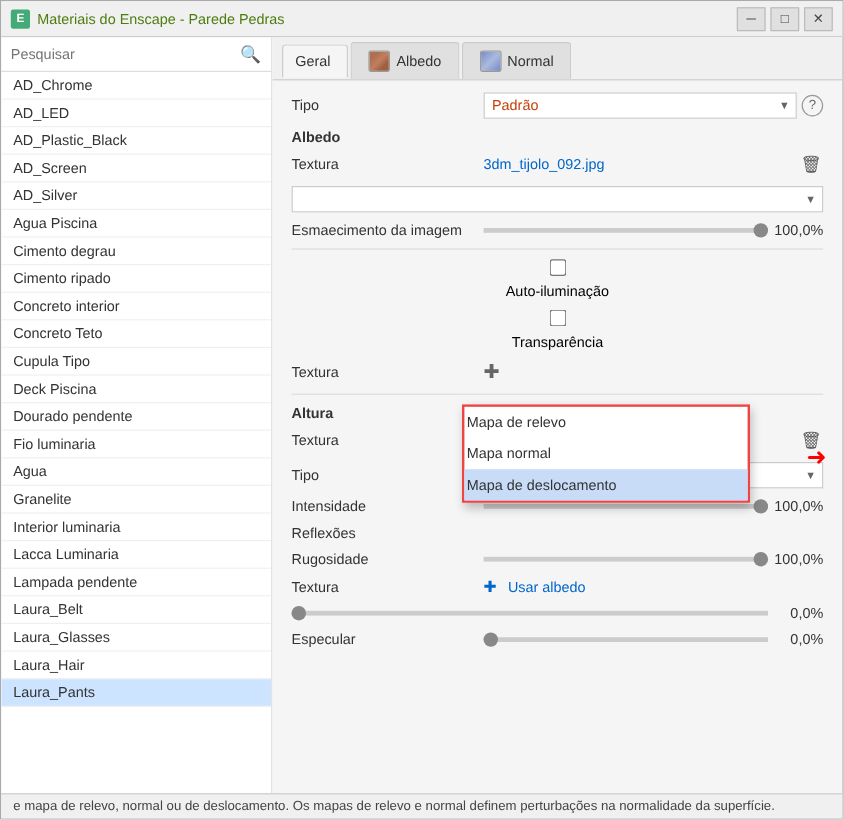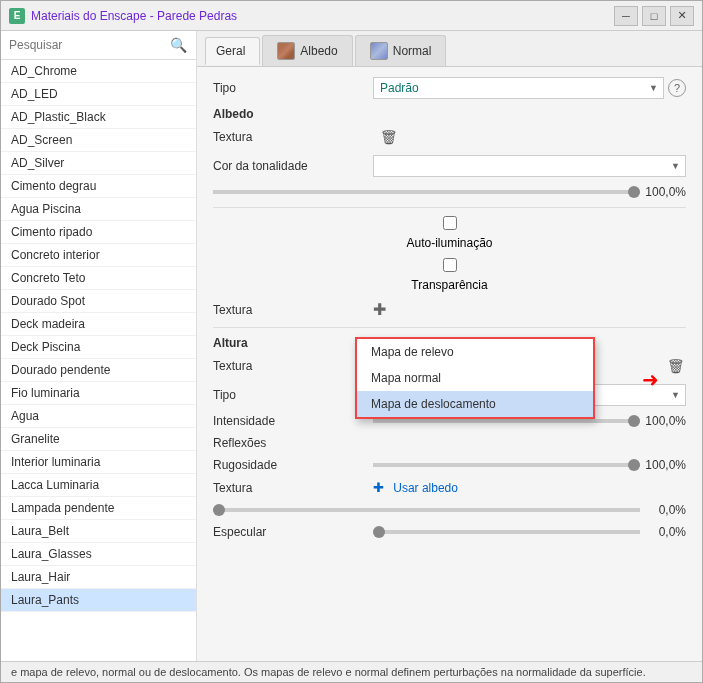--- a/index.html
+++ b/index.html
@@ -41,21 +41,21 @@
       display: flex;
       align-items: center;
       justify-content: center;
       color: white;
       font-size: 10px;
       font-weight: bold;
     }
     .title-bar-text {
       flex: 1;
       font-size: 12px;
-      color: #6d28d9;
+      color: #4d7c0f;
     }
     .title-bar-controls {
       display: flex;
       gap: 4px;
     }
     .title-btn {
       width: 24px;
       height: 20px;
       background: #e0e0e0;
       border: 1px solid #bbb;
@@ -68,21 +68,21 @@
     }
 
     .main-content {
       display: flex;
       flex: 1;
       overflow: hidden;
     }
 
     
     .left-panel {
-      width: 196px;
+      width: 226px;
       background: white;
       border-right: 1px solid #ddd;
       display: flex;
       flex-direction: column;
       flex-shrink: 0;
     }
     .search-bar {
       display: flex;
       align-items: center;
       padding: 6px 8px;
@@ -192,21 +192,21 @@
       font-weight: 600;
       color: #333;
       margin: 8px 0 6px 0;
     }
     .select-control {
       width: 100%;
       padding: 3px 6px;
       border: 1px solid #ccc;
       background: white;
       font-size: 12px;
-      color: #0f766e;
+      color: #c2410c;
       appearance: none;
       -webkit-appearance: none;
       cursor: pointer;
       position: relative;
     }
     .select-wrapper {
       position: relative;
       flex: 1;
     }
     .select-wrapper::after {
@@ -324,21 +324,21 @@
     
     .dropdown-overlay {
       position: absolute;
       background: white;
       border: 2px solid #e44;
       box-shadow: 2px 4px 8px rgba(0,0,0,0.25);
       z-index: 100;
       width: 240px;
     }
     .dropdown-item {
-      padding: 6px 14px;
+      padding: 6px 2px;
       font-size: 12px;
       color: #333;
       cursor: pointer;
     }
     .dropdown-item.highlighted { background: #c8dcf8; }
 
     
     .status-bar {
       border-top: 1px solid #ccc;
       padding: 4px 10px;
@@ -378,27 +378,26 @@
         <input class="search-input" type="text" placeholder="Pesquisar" style="">
         <span class="search-icon">🔍</span>
       </div>
       <ul class="material-list">
 
       <li>AD_Chrome</li>
           <li>AD_LED</li>
           <li>AD_Plastic_Black</li>
           <li>AD_Screen</li>
           <li>AD_Silver</li>
+          <li>Agua Piscina</li>
           <li>Cimento degrau</li>
-          <li>Agua Piscina</li>
           <li>Cimento ripado</li>
           <li>Concreto interior</li>
           <li>Concreto Teto</li>
-          <li>Dourado Spot</li>
-          <li>Deck madeira</li>
+          <li>Cupula Tipo</li>
           <li>Deck Piscina</li>
           <li>Dourado pendente</li>
           <li>Fio luminaria</li>
           <li>Agua</li>
           <li>Granelite</li>
           <li>Interior luminaria</li>
           <li>Lacca Luminaria</li>
           <li>Lampada pendente</li>
           <li>Laura_Belt</li>
           <li>Laura_Glasses</li>
@@ -432,31 +431,34 @@
               <select class="select-control"><option>Padrão</option><option>Metal</option><option>Vidro</option><option>Emissor</option></select>
             </div>
           </div>
           <div class="help-icon">?</div>
         </div>
 
         <div class="section-title">Albedo</div>
 
         <div class="form-row">
           <span class="form-label">Textura</span>
+          <div class="form-control">
+            <a class="link-text">3dm_tijolo_092.jpg</a>
+          </div>
           <div class="icon-btn">🗑</div>
         </div>
 
         <div class="form-row">
-          <span class="form-label">Cor da tonalidade</span>
           <div class="color-with-arrow">
             <div class="color-box"></div>
           </div>
         </div>
 
         <div class="form-row">
+          <span class="form-label">Esmaecimento da imagem</span>
           <div class="slider-row form-control">
             <input type="range" class="slider" min="0" max="100" value="100" style="">
             <span class="slider-value">100,0%</span>
           </div>
         </div>
 
         <hr class="divider">
 
         <div class="checkbox-row">
           <input type="checkbox" style="">

